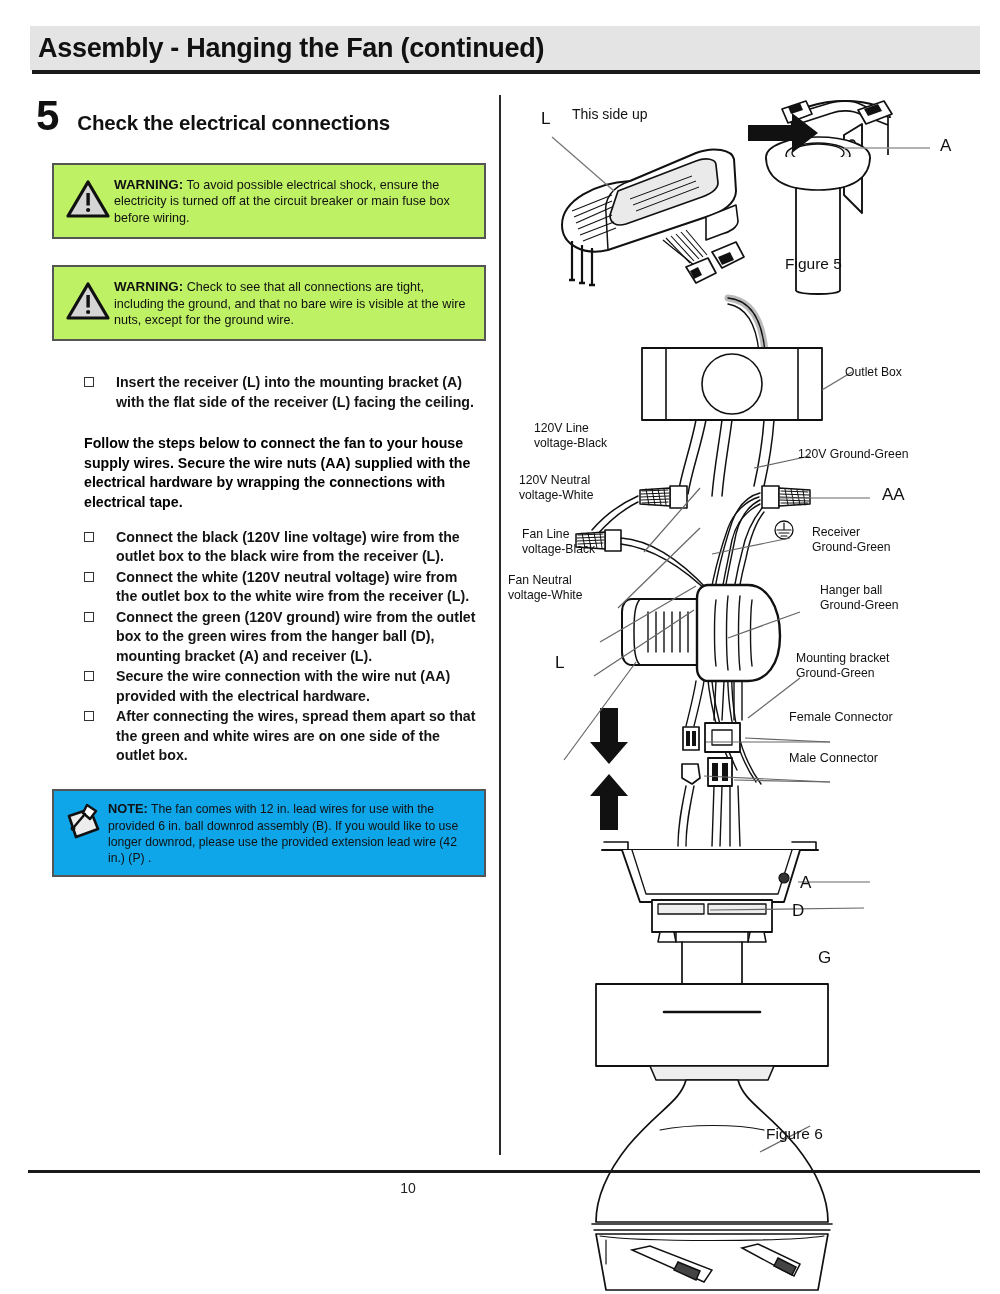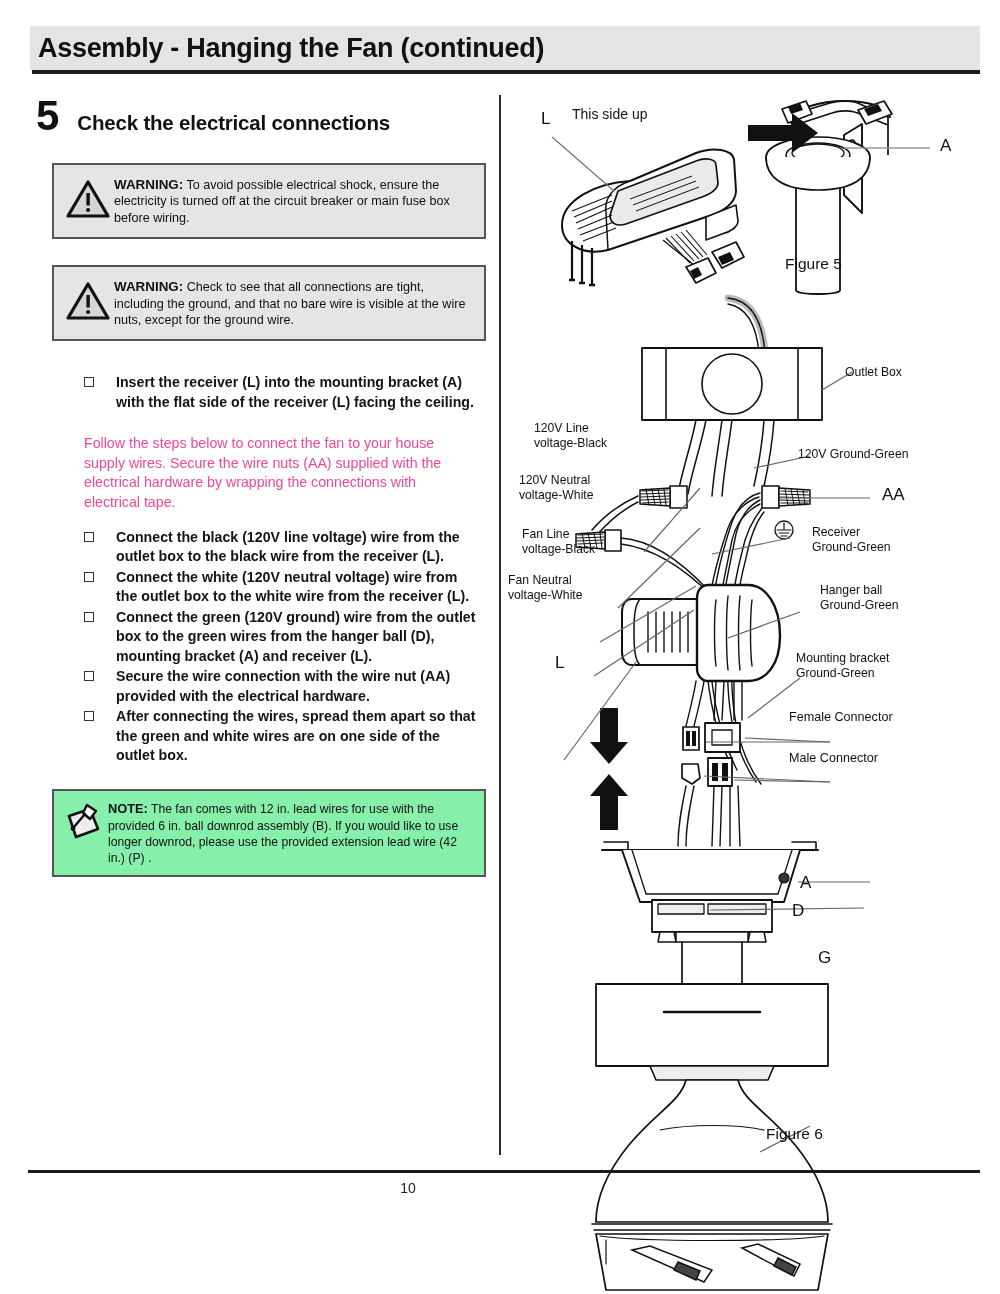--- a/index.html
+++ b/index.html
@@ -77,21 +77,21 @@
     font-size: 20.5px;
     font-weight: bold;
     color: #111;
     letter-spacing: -0.2px;
   }
 
   
   .warnbox {
     position: relative;
     margin-left: 22px;
-    background: #e5e5e5;
+    background: #bef264;
     border: 2px solid #555;
     box-sizing: border-box;
     width: 434px;
     display: flex;
     align-items: flex-start;
     padding: 11px 10px 11px 8px;
   }
   .warn-icon {
     flex: 0 0 auto;
     width: 52px;
@@ -104,22 +104,22 @@
     font-size: 12.6px;
     line-height: 1.30;
     color: #111;
   }
   .warn-text b { font-size: 13.4px; font-weight: bold; }
 
   
   .para {
     font-size: 14.2px;
     line-height: 1.37;
-    font-weight: normal;
-    color: #ec4899;
+    font-weight: bold;
+    color: #000000;
   }
   .bullet-row {
     display: flex;
     gap: 0px;
     font-size: 14.2px;
     line-height: 1.37;
     font-weight: bold;
     color: #141414;
   }
   .bullet-box {
@@ -135,21 +135,21 @@
     border: 1.4px solid #333;
     background: #fff;
     margin-left: 2px;
   }
   .bullet-text { flex: 1 1 auto; }
 
   
   .notebox {
     position: relative;
     margin-left: 22px;
-    background: #86efac;
+    background: #0ea5e9;
     border: 2px solid #555;
     box-sizing: border-box;
     width: 434px;
     display: flex;
     align-items: flex-start;
     padding: 9px 8px 9px 6px;
   }
   .note-icon {
     flex: 0 0 auto;
     width: 48px;

